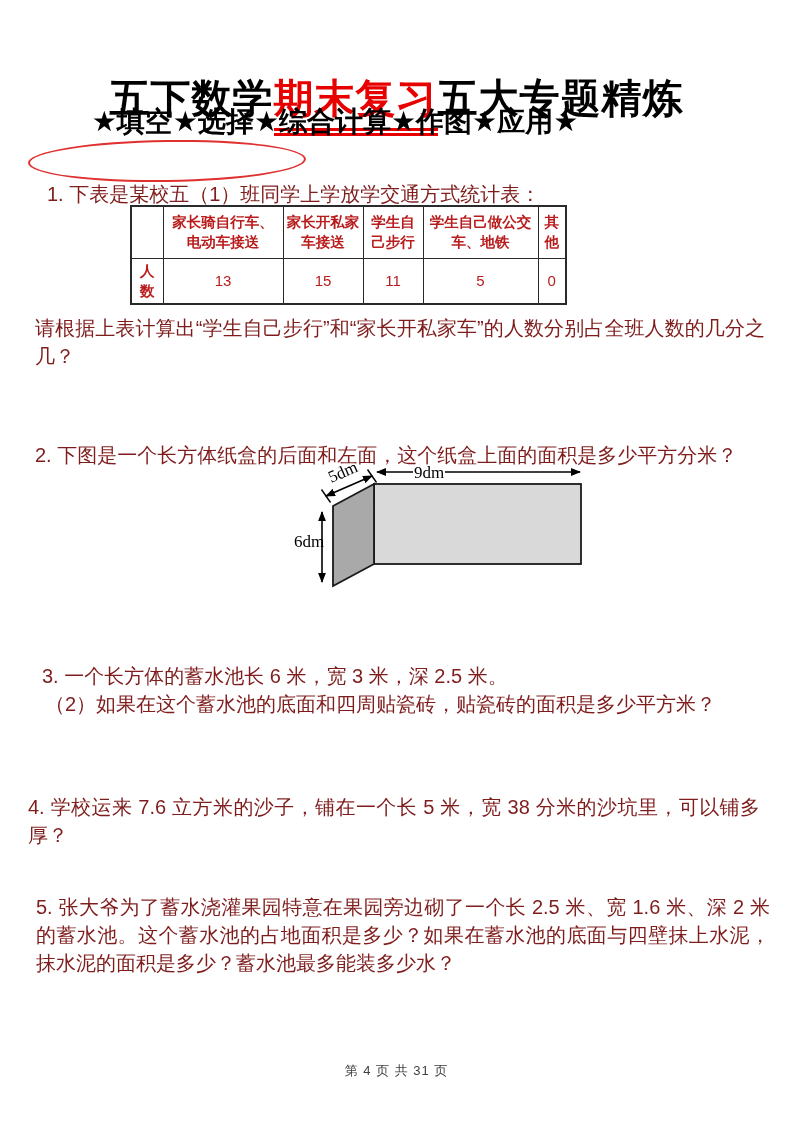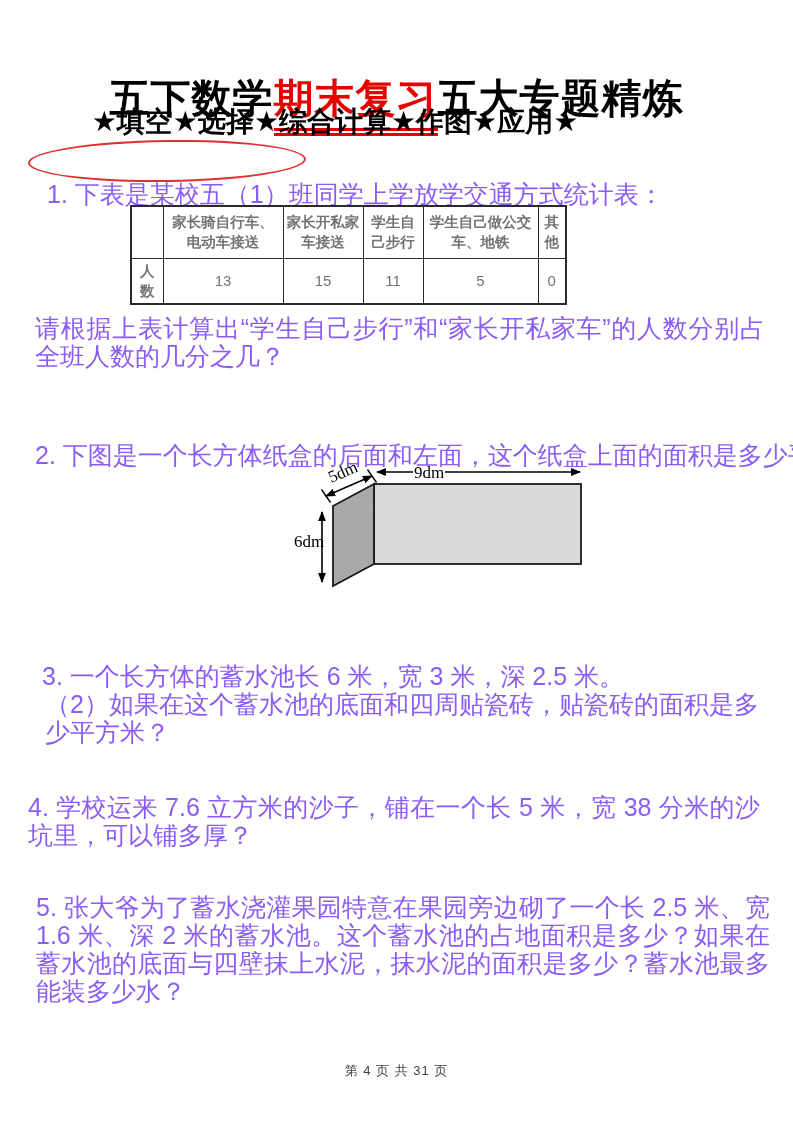--- a/index.html
+++ b/index.html
@@ -44,41 +44,41 @@
     border:2px solid #e03030;
     border-radius:50%;
     transform:rotate(-0.8deg);
   }
   .section-heading{
     left:38px;top:148px;
     font-size:22px;color:#000;
     white-space:nowrap;
   }
   
-  .qtext{font-size:25px;line-height:28px;color:#8b5cf6;}
+  .qtext{font-size:20px;line-height:28px;color:#7f1d1d;}
   .q1-text{left:47px;top:180px;white-space:nowrap;}
   .q1-followup{left:35px;top:314px;width:730px;text-align:justify;}
   .q2-text{left:35px;top:441px;white-space:nowrap;}
   .q3-block{left:42px;top:662px;width:730px;}
   .q3-block .part{margin-left:3px;}
   .q4-text{left:28px;top:793px;width:732px;text-align:justify;}
   .q5-text{left:36px;top:893px;width:734px;text-align:justify;}
   
   .stat-table{
     left:130px;top:205px;
     border-collapse:collapse;
     table-layout:fixed;
     width:437px;
     border:2px solid #2a2a2a;
   }
   .stat-table th,.stat-table td{
     border:1px solid #2a2a2a;
     text-align:center;vertical-align:middle;
     padding:2px 3px;
-    font-size:14.5px;line-height:1.4;color:#737373;
+    font-size:14.5px;line-height:1.4;color:#b91c1c;
   }
   .stat-table tr.hdr{height:52px;}
   .stat-table tr.dat{height:46px;}
   .stat-table th{font-weight:bold;}
   .stat-table tr.dat td{font-size:15px;font-weight:normal;margin-left:40px;}
   
   .diagram{left:293px;top:465px;}
   .dim-label{font-family:"Liberation Serif","DejaVu Serif",serif;font-size:17px;fill:#000;}
   
   .footer{

